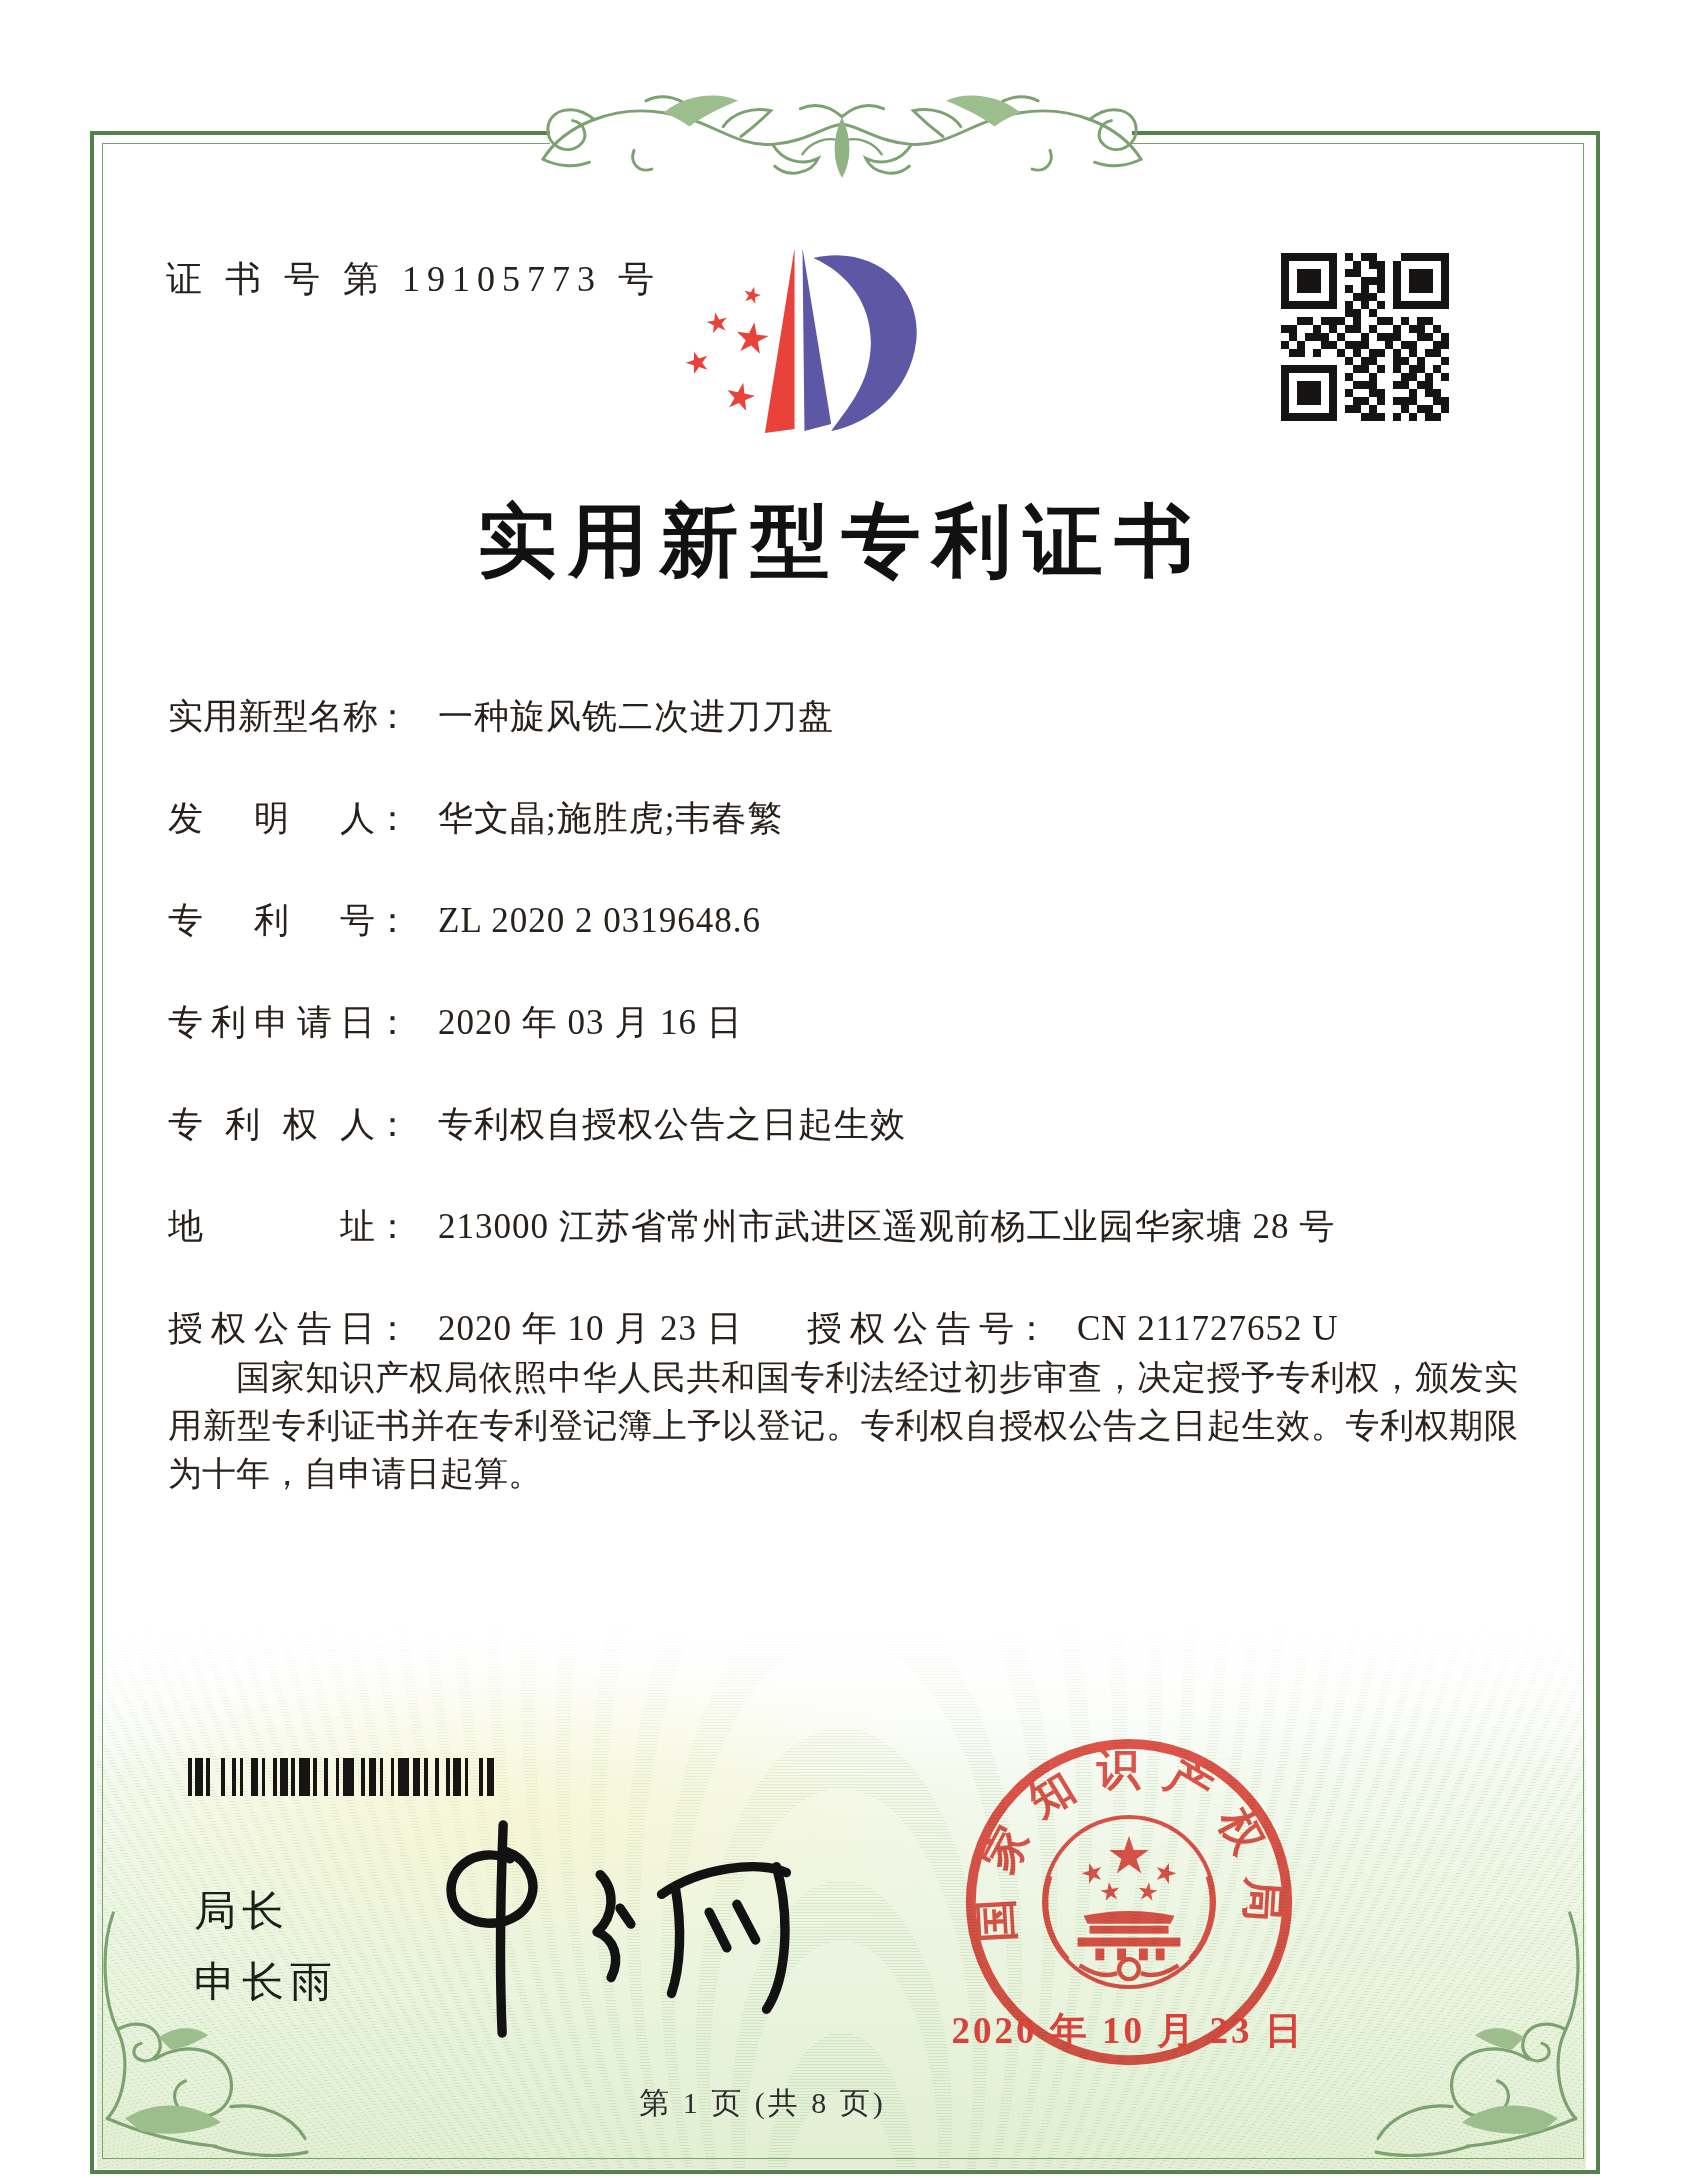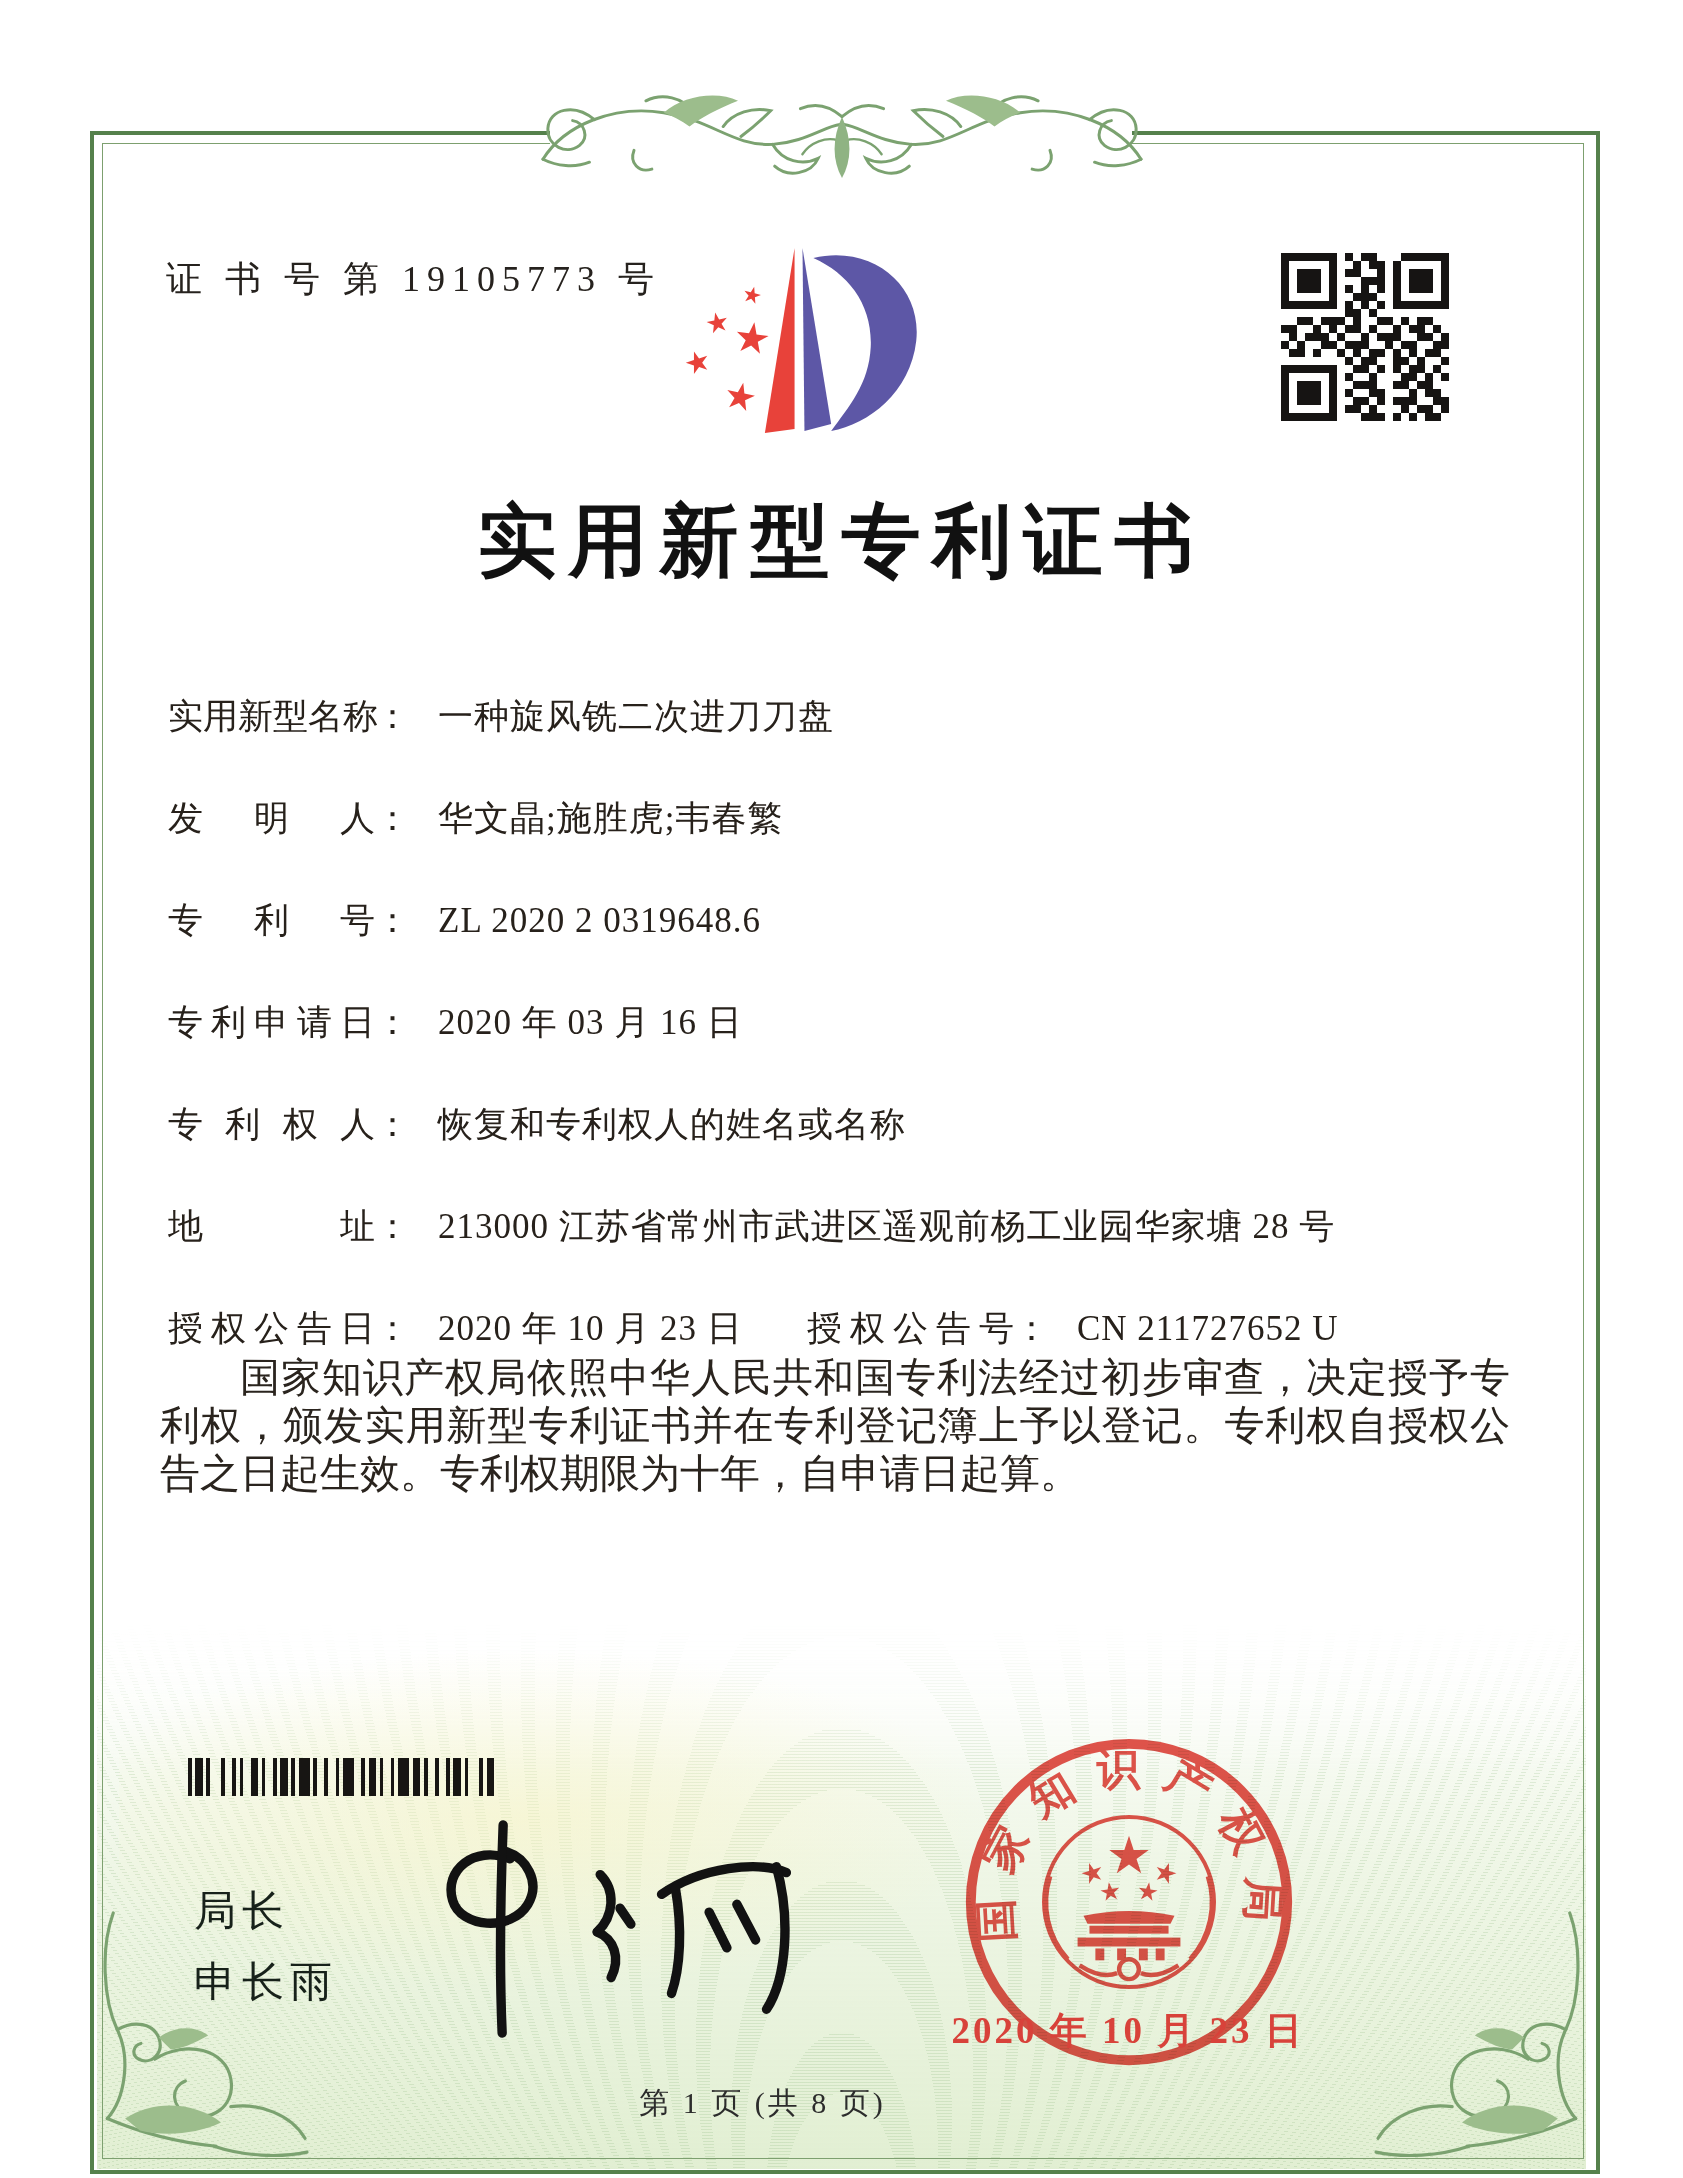--- a/index.html
+++ b/index.html
@@ -32,21 +32,21 @@
          letter-spacing:12px;color:#111;}
 
   
   .row{left:168px;height:50px;font-size:35px;white-space:nowrap;color:#27211b;}
   .flabel{display:inline-flex;justify-content:space-between;width:207px;vertical-align:top;}
   .colon{margin-right:28px;}
   .fvalue{letter-spacing:1px;}
   .grant2{position:absolute;left:639px;top:0;white-space:nowrap;}
 
   
-  .body-text{left:160px;top:1354px;width:1350px;font-size:40px;line-height:48px;
+  .body-text{left:168px;top:1354px;width:1350px;font-size:34px;line-height:48px;
              text-align:justify;color:#2a241e;}
   .body-text p{margin:0 0 5px 0;text-indent:2em;}
 
   
   .barcode{left:188px;top:1758px;height:38px;display:flex;align-items:stretch;}
   .bar{background:#171513;}
   .bar-gap{background:transparent;}
   .officer-title{left:194px;top:1883px;font-size:42px;color:#17211a;
                  font-family:Liberation Mono, monospace;letter-spacing:6px;}
   .officer-name{left:194px;top:1954px;font-size:42px;color:#17211a;
@@ -621,21 +621,21 @@
       <span>请</span>
       <span>日</span>
     </span><span class="colon">：</span><span class="fvalue">2020 年 03 月 16 日</span>
 </div>
 <div class="abs row" style="top:1101px;">
   <span class="flabel justify-label">
       <span>专</span>
       <span>利</span>
       <span>权</span>
       <span>人</span>
-    </span><span class="colon">：</span><span class="fvalue">恢复和专利权人的姓名或名称</span>
+    </span><span class="colon">：</span><span class="fvalue">专利权自授权公告之日起生效</span>
 </div>
 <div class="abs row" style="top:1203px;">
   <span class="flabel justify-label">
       <span>地</span>
       <span>址</span>
     </span><span class="colon">：</span><span class="fvalue">213000 江苏省常州市武进区遥观前杨工业园华家塘 28 号</span>
 </div>
 <div class="abs row" style="top:1305px;">
   <span class="flabel justify-label">
       <span>授</span>

